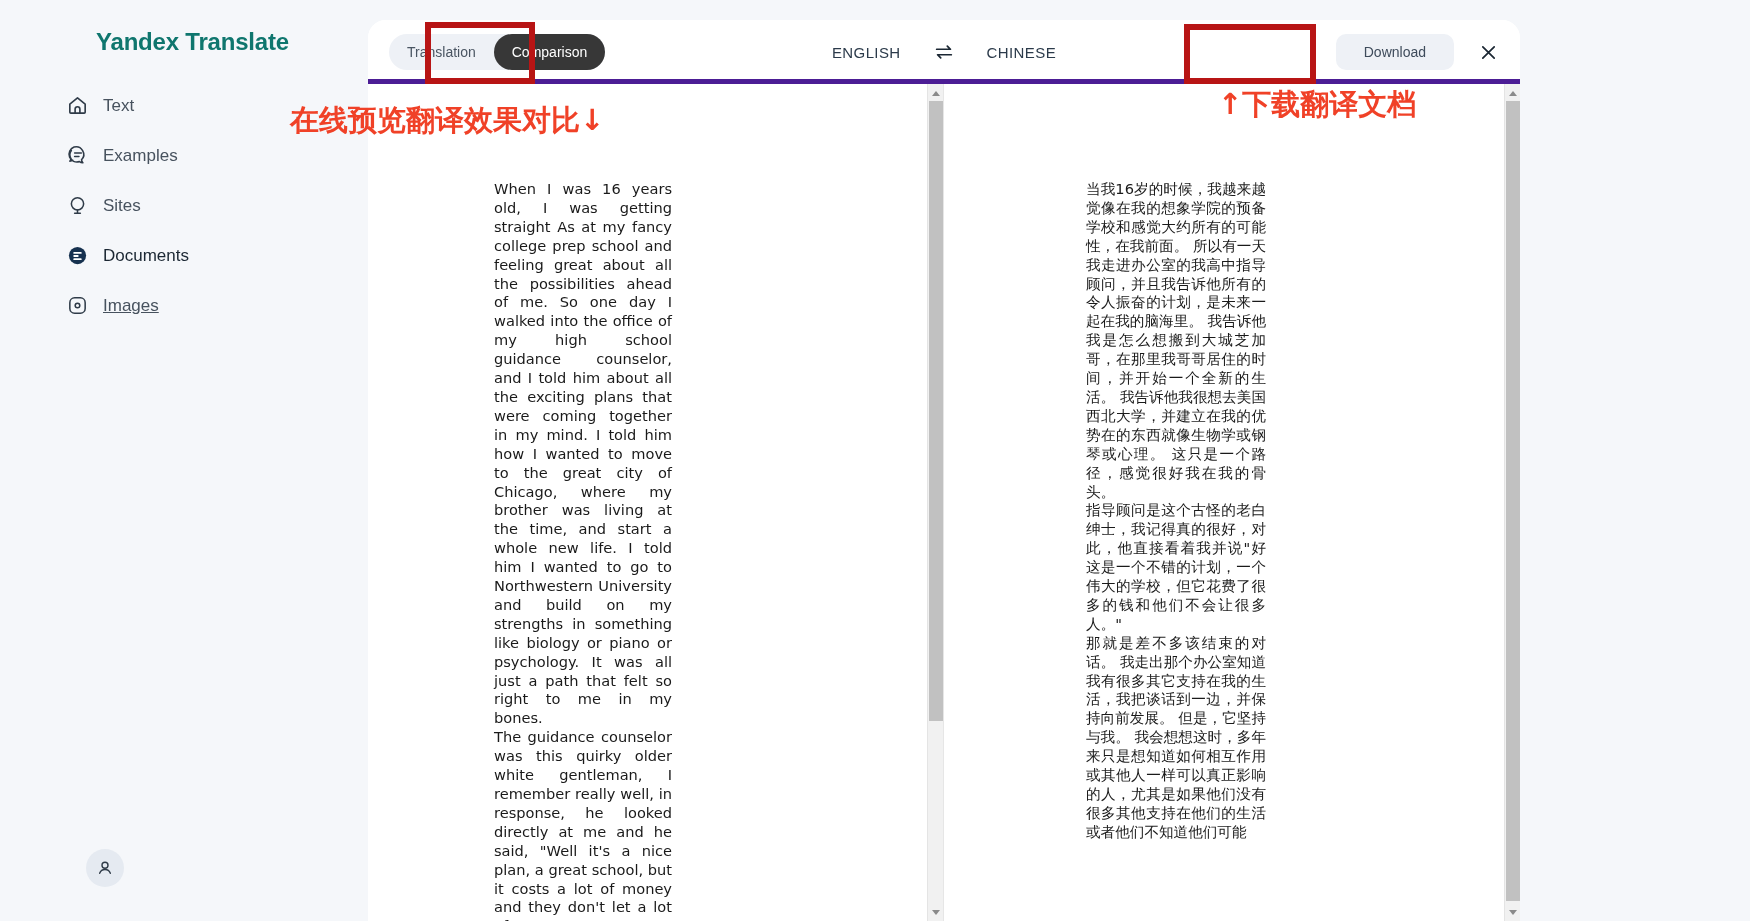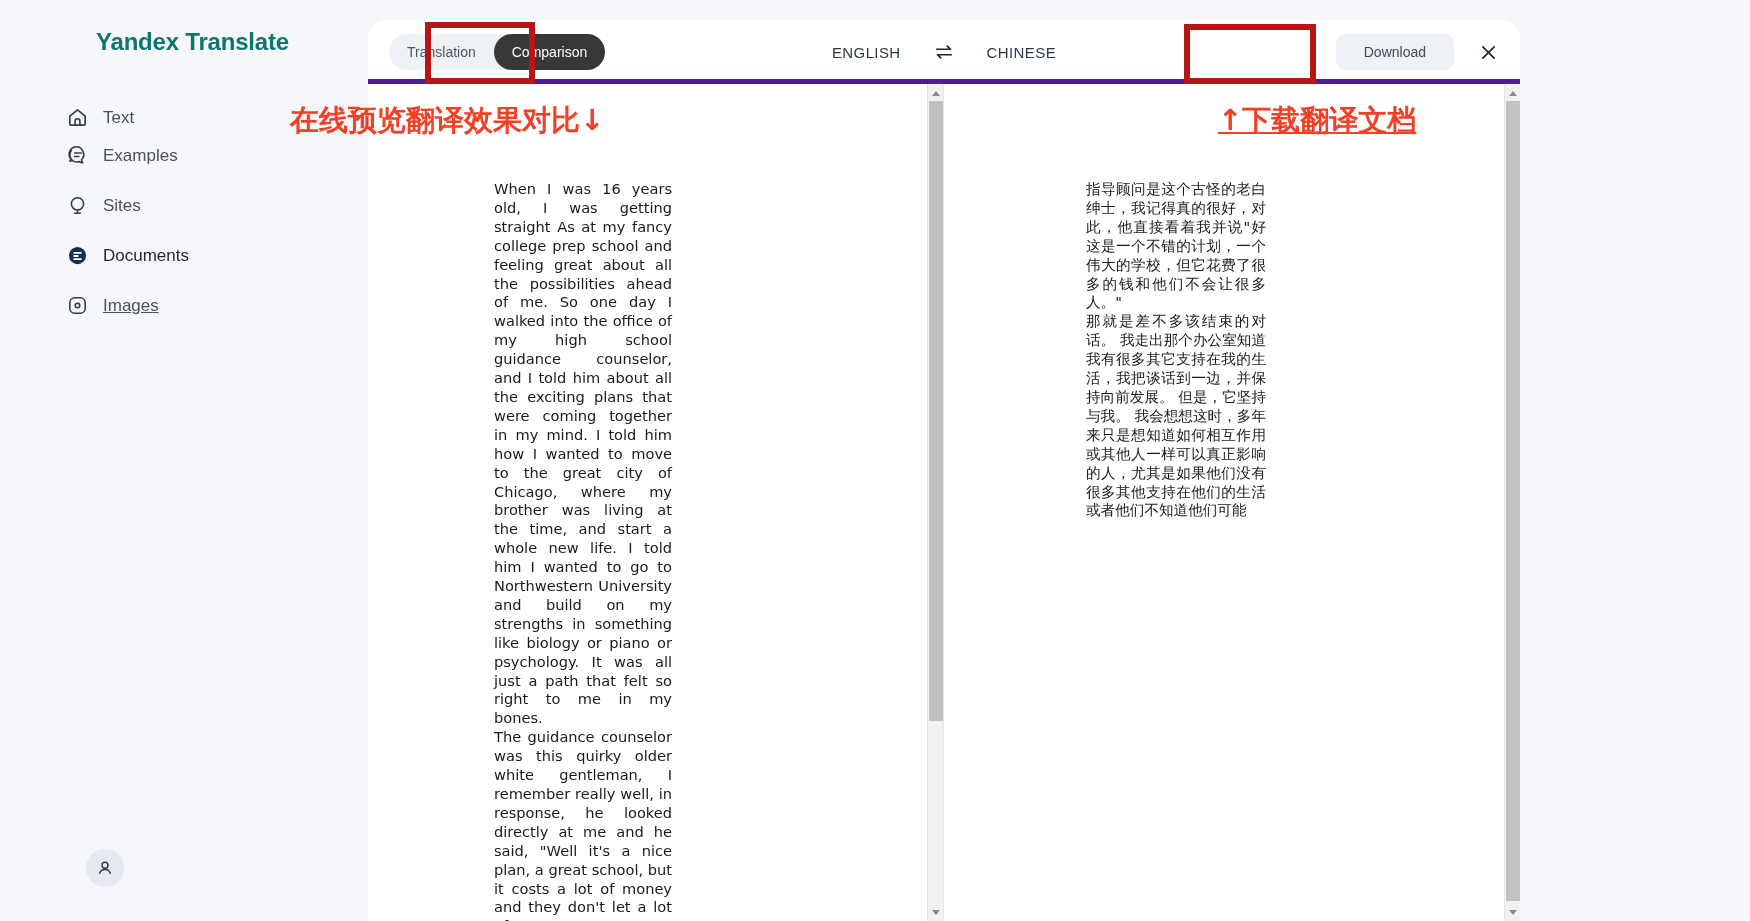--- a/index.html
+++ b/index.html
@@ -154,31 +154,31 @@
   #redbox-compare { left: 425px; top: 22px; width: 110px; height: 62px; }
   #redbox-download { left: 1184px; top: 24px; width: 132px; height: 60px; }
 
   .annot {
     position: absolute; color: #f04127; font-weight: 700;
     font-size: 29px; line-height: 1;
     font-family: "DejaVu Sans", "Liberation Sans", sans-serif;
     white-space: nowrap;
   }
   #annot-left  { left: 290px; top: 106px; }
-  #annot-right { left: 1218px; top: 106px; text-decoration: underline; }
+  #annot-right { left: 1218px; top: 90px; }
 </style>
 </head>
 <body>
 
 <div id="root">
 
   <nav id="sidebar">
     <div id="brand">Yandex Translate</div>
 
-    <div class="nav-item" style="top:100px;">
+    <div class="nav-item" style="top:88px;">
       <span class="nav-ic">
         <svg viewBox="0 0 24 24" width="23" height="23" fill="none" stroke="#2f3b48" stroke-width="1.7" stroke-linecap="round" stroke-linejoin="round">
           <path d="M4 10.5 12 4l8 6.5V19a1 1 0 0 1-1 1H5a1 1 0 0 1-1-1z"></path>
           <path d="M9.5 20v-4.2a2.5 2.5 0 0 1 5 0V20"></path>
         </svg>
       </span>
       <span class="nav-label">Text</span>
     </div>
 
     <div class="nav-item" style="top:138px;">
@@ -281,20 +281,21 @@
             <svg viewBox="0 0 10 6" width="8" height="5">
                 <path d="M5 6 0 0h10z" fill="#8a8a8a"></path>
               </svg>
           </span>
         </div>
       </div>
 
       <div class="doc-col" id="col-right">
         <div class="page" id="page-right">
           <div class="doc-text" id="zh-text">
+            <p class="para">当我16岁的时候，我越来越觉像在我的想象学院的预备学校和感觉大约所有的可能性，在我前面。 所以有一天我走进办公室的我高中指导顾问，并且我告诉他所有的令人振奋的计划，是未来一起在我的脑海里。 我告诉他我是怎么想搬到大城芝加哥，在那里我哥哥居住的时间，并开始一个全新的生活。 我告诉他我很想去美国西北大学，并建立在我的优势在的东西就像生物学或钢琴或心理。 这只是一个路径，感觉很好我在我的骨头。</p>
             <p class="para">指导顾问是这个古怪的老白绅士，我记得真的很好，对此，他直接看着我并说"好这是一个不错的计划，一个伟大的学校，但它花费了很多的钱和他们不会让很多人。"</p>
             <p class="para">那就是差不多该结束的对话。 我走出那个办公室知道我有很多其它支持在我的生活，我把谈话到一边，并保持向前发展。 但是，它坚持与我。 我会想想这时，多年来只是想知道如何相互作用或其他人一样可以真正影响的人，尤其是如果他们没有很多其他支持在他们的生活或者他们不知道他们可能</p>
           </div>
         </div>
         <div class="sbar" id="sbar-right">
           <span class="arrow-up">
             <svg viewBox="0 0 10 6" width="8" height="5">
                 <path d="M5 0 10 6H0z" fill="#8a8a8a"></path>
               </svg>
           </span>

